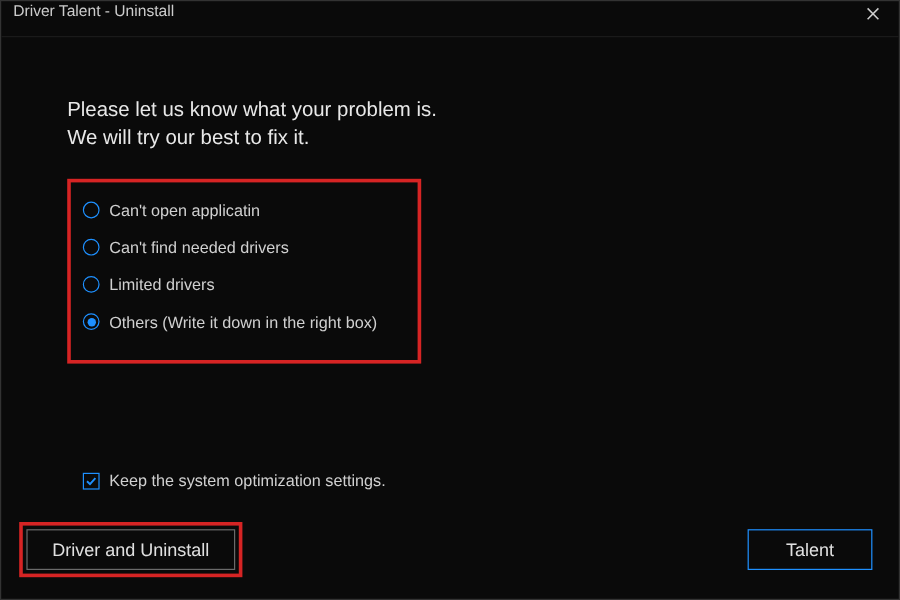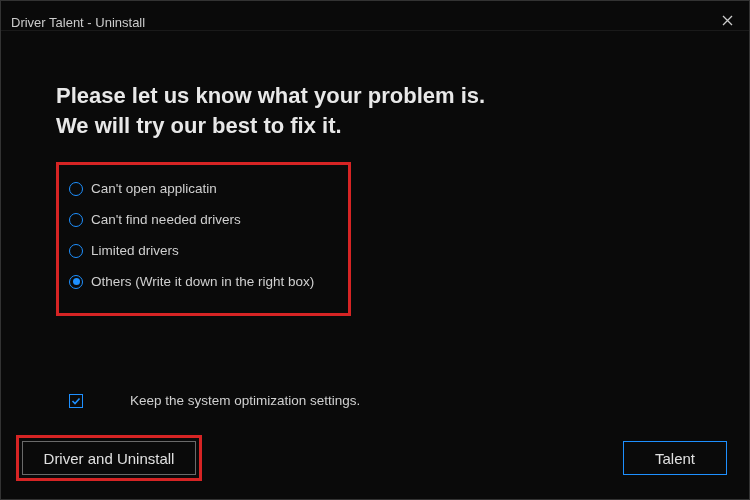--- a/index.html
+++ b/index.html
@@ -8,21 +8,21 @@
       height: 500px;
       background: #0a0a0a;
       font-family: "Segoe UI", Arial, sans-serif;
       color: #d0d0d0;
       overflow: hidden;
       border: 1px solid #333;
     }
     .titlebar {
       height: 30px;
       display: flex;
-      align-items: flex-end;
+      align-items: flex-start;
       justify-content: space-between;
       padding: 0 12px 0 10px;
       border-bottom: 1px solid #1a1a1a;
     }
     .titlebar-title {
       font-size: 13px;
       color: #cccccc;
     }
     .close-btn {
       width: 20px;
@@ -33,22 +33,22 @@
       cursor: pointer;
       color: #cccccc;
       font-size: 15px;
     }
     .content {
       padding: 50px 50px 0 55px;
       position: relative;
       height: calc(100% - 30px);
     }
     .heading {
-      font-size: 22px;
-      font-weight: 700;
+      font-size: 17px;
+      font-weight: 400;
       line-height: 1.35;
       color: #e8e8e8;
       margin-bottom: 22px;
     }
     .main-row {
       display: flex;
       gap: 40px;
     }
     .options-box {
       border: 3px solid #d62424;
@@ -113,21 +113,20 @@
       display: flex;
       align-items: center;
       justify-content: center;
       color: #1e90ff;
       font-size: 11px;
       line-height: 1;
     }
     .checkbox-row span.label {
       font-size: 13.5px;
       color: #d0d0d0;
-      margin-left: 39px;
     }
     .button-bar {
       position: absolute;
       bottom: 18px;
       left: 0;
       right: 0;
       padding: 0 22px 0 15px;
       display: flex;
       justify-content: space-between;
       align-items: center;

